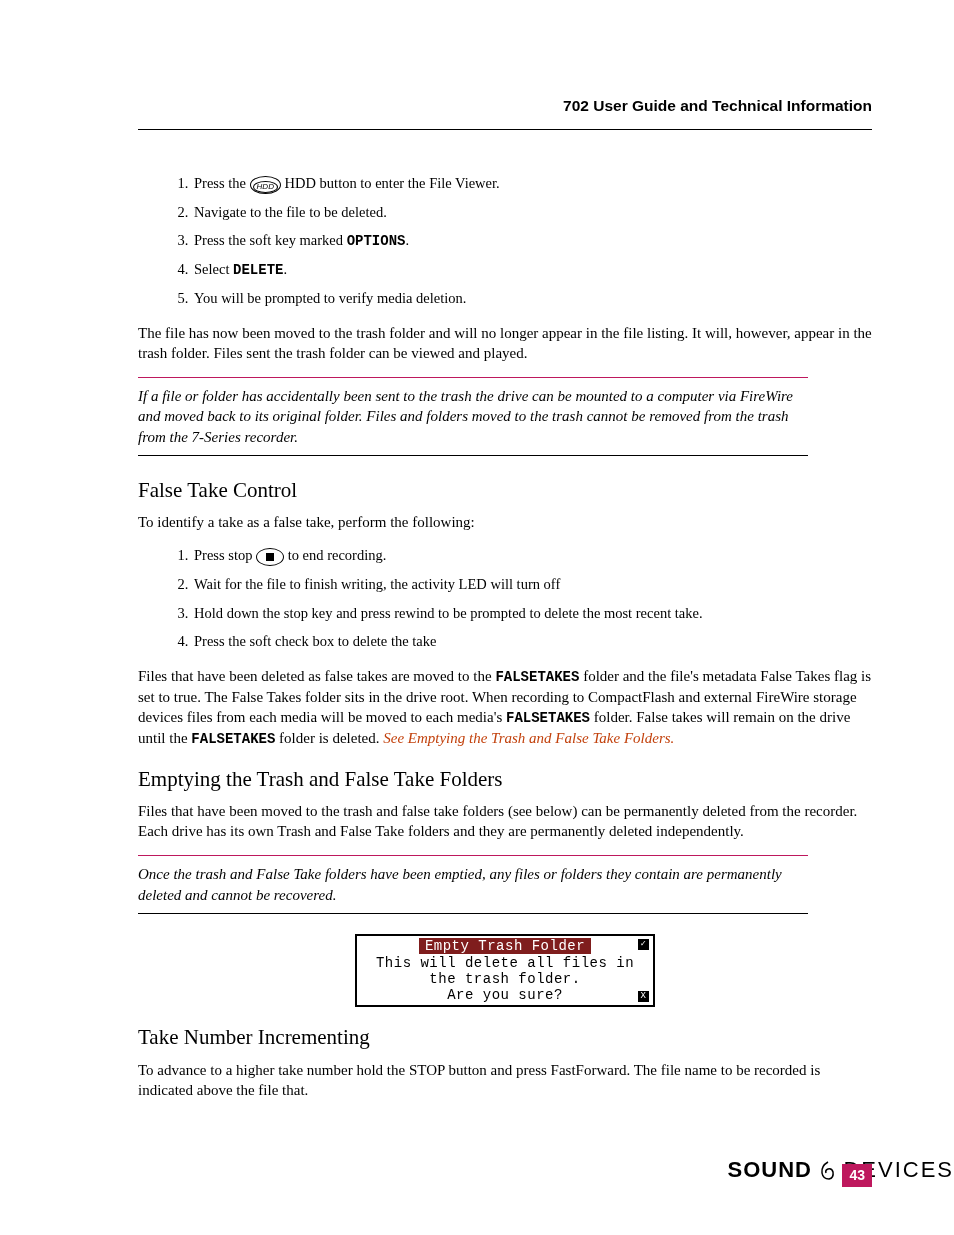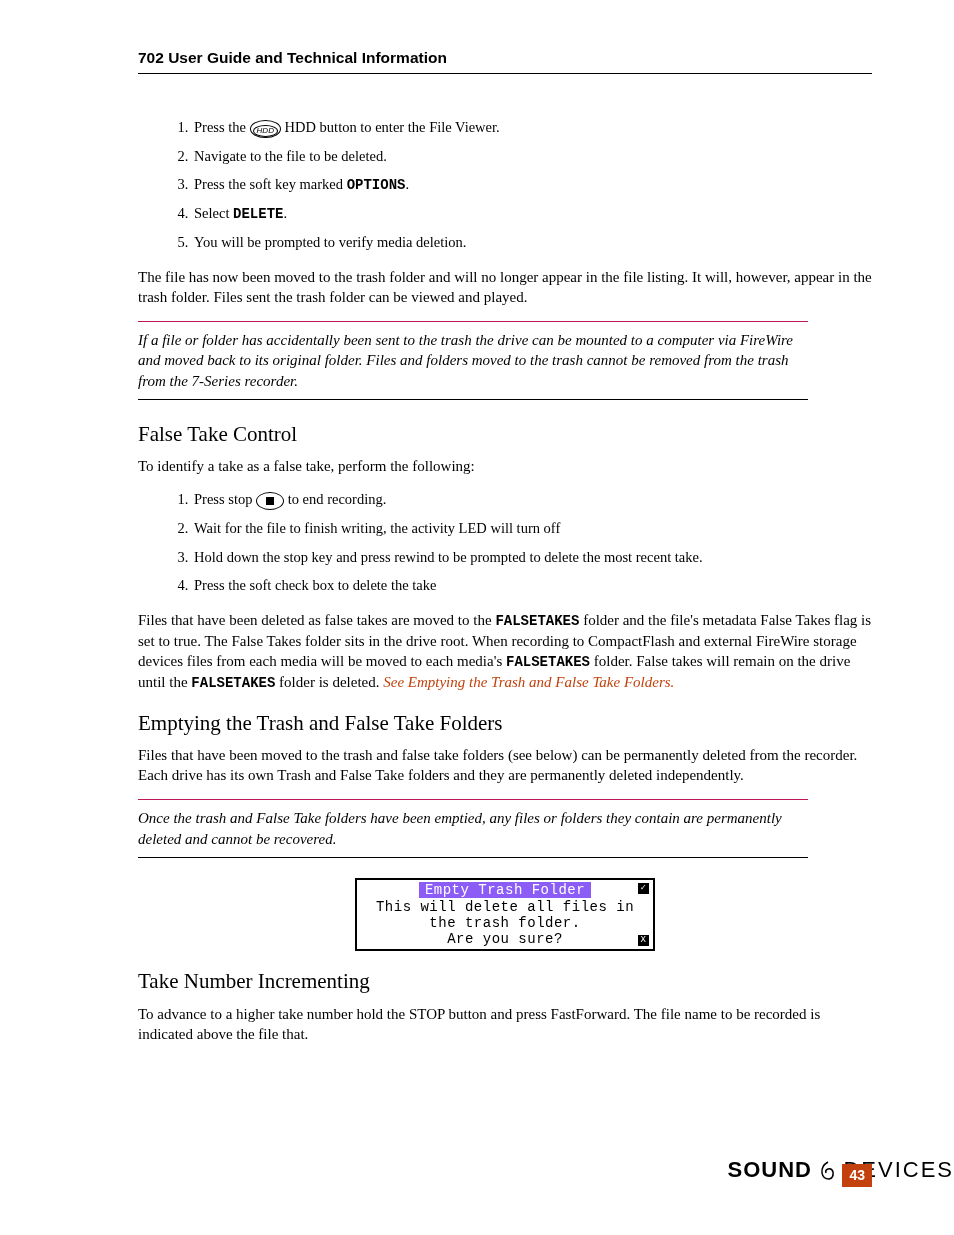--- a/index.html
+++ b/index.html
@@ -9,26 +9,27 @@
     background: #fff;
     font-family: "Palatino Linotype", Palatino, "Book Antiqua", Georgia, serif;
     font-size: 15px;
     color: #000;
     position: relative;
     padding: 48px 82px 60px 138px;
     line-height: 1.35;
   }
   .header-line {
     border-bottom: 1px solid #000;
-    padding-bottom: 4px;
+    padding-bottom: 12px;
     margin-bottom: 44px;
-    text-align: left;
+    text-align: right;
     font-family: "Trebuchet MS", "Segoe UI", sans-serif;
     font-weight: bold;
     font-size: 15.5px;
+    margin-top: 48px;
   }
   ol.steps {
     list-style: decimal;
     padding-left: 54px;
     margin-bottom: 14px;
   }
   ol.steps li {
     padding-left: 2px;
     margin-bottom: 9px;
     font-size: 14.5px;
@@ -93,21 +94,21 @@
     font-family: "Courier New", monospace;
     font-size: 14px;
     letter-spacing: 0.5px;
     line-height: 1.15;
     padding: 2px 4px 2px 4px;
     position: relative;
     text-align: center;
   }
   .lcd-title {
     display: inline-block;
-    background: #8b5cf6;
+    background: #7f1d1d;
     color: #fff;
     padding: 0 6px;
     margin-bottom: 1px;
     font-weight: normal;
   }
   .lcd-check {
     position: absolute;
     right: 4px;
     width: 11px; height: 11px;
     background: #000;
@@ -139,21 +140,21 @@
   }
   .logo-swirl {
     display: inline-block;
     vertical-align: middle;
     margin: 0 2px;
   }
   .pagenum {
     position: absolute;
     right: 82px;
     bottom: 0;
-    background: #c2410c;
+    background: #be185d;
     color: #fff;
     font-family: "Trebuchet MS", sans-serif;
     font-weight: bold;
     font-size: 14px;
     padding: 2px 7px;
   }
 </style>
 </head>
 <body>
 

